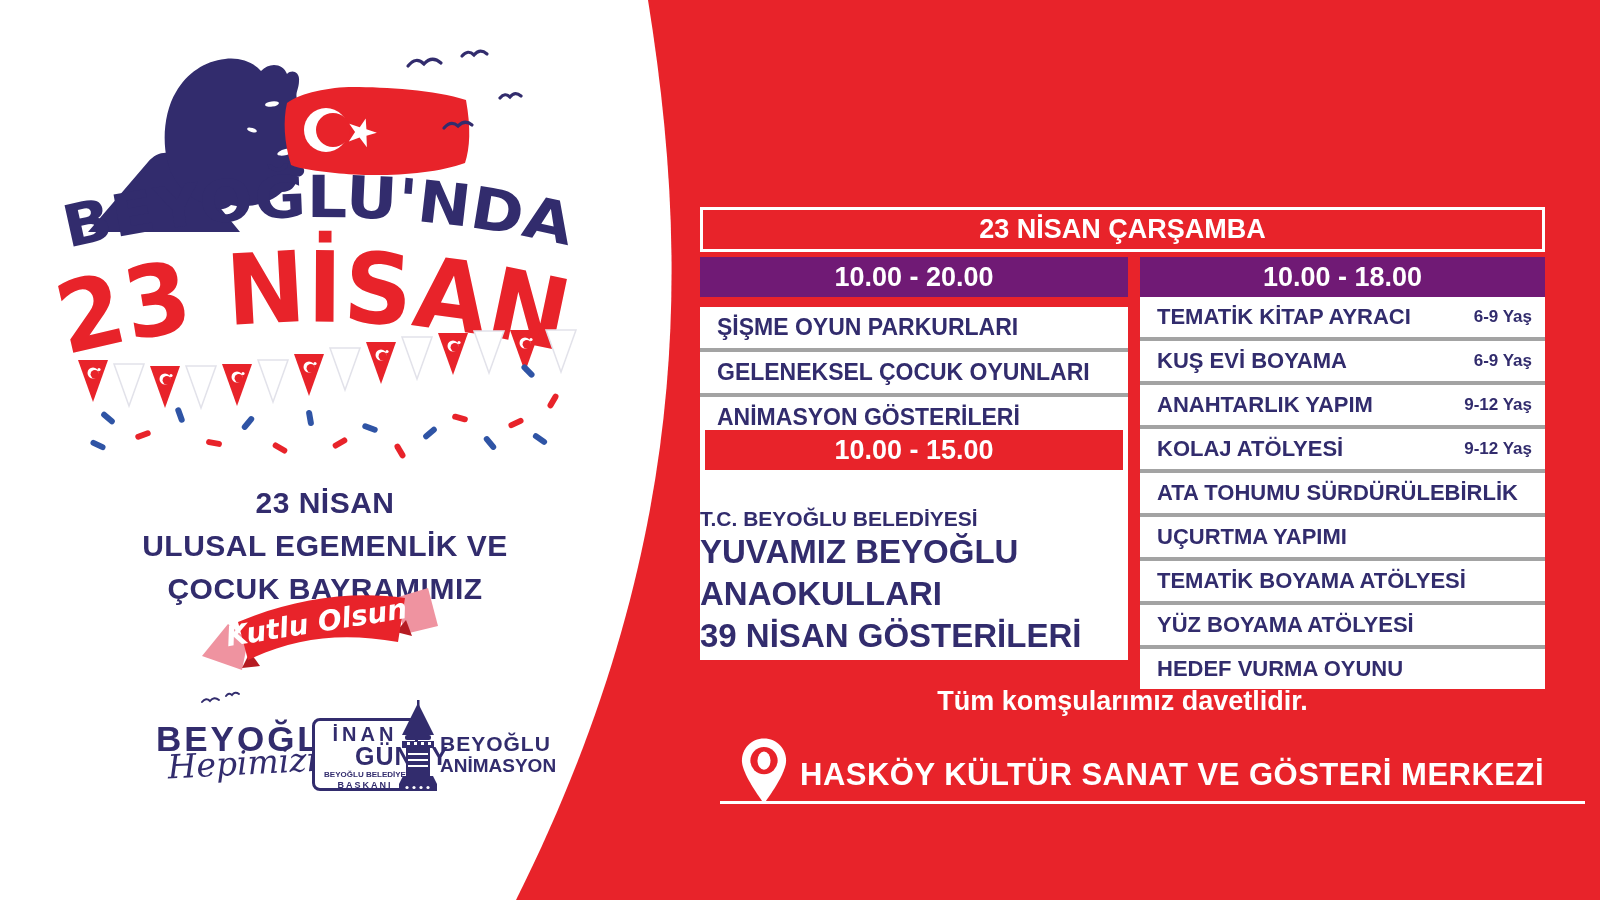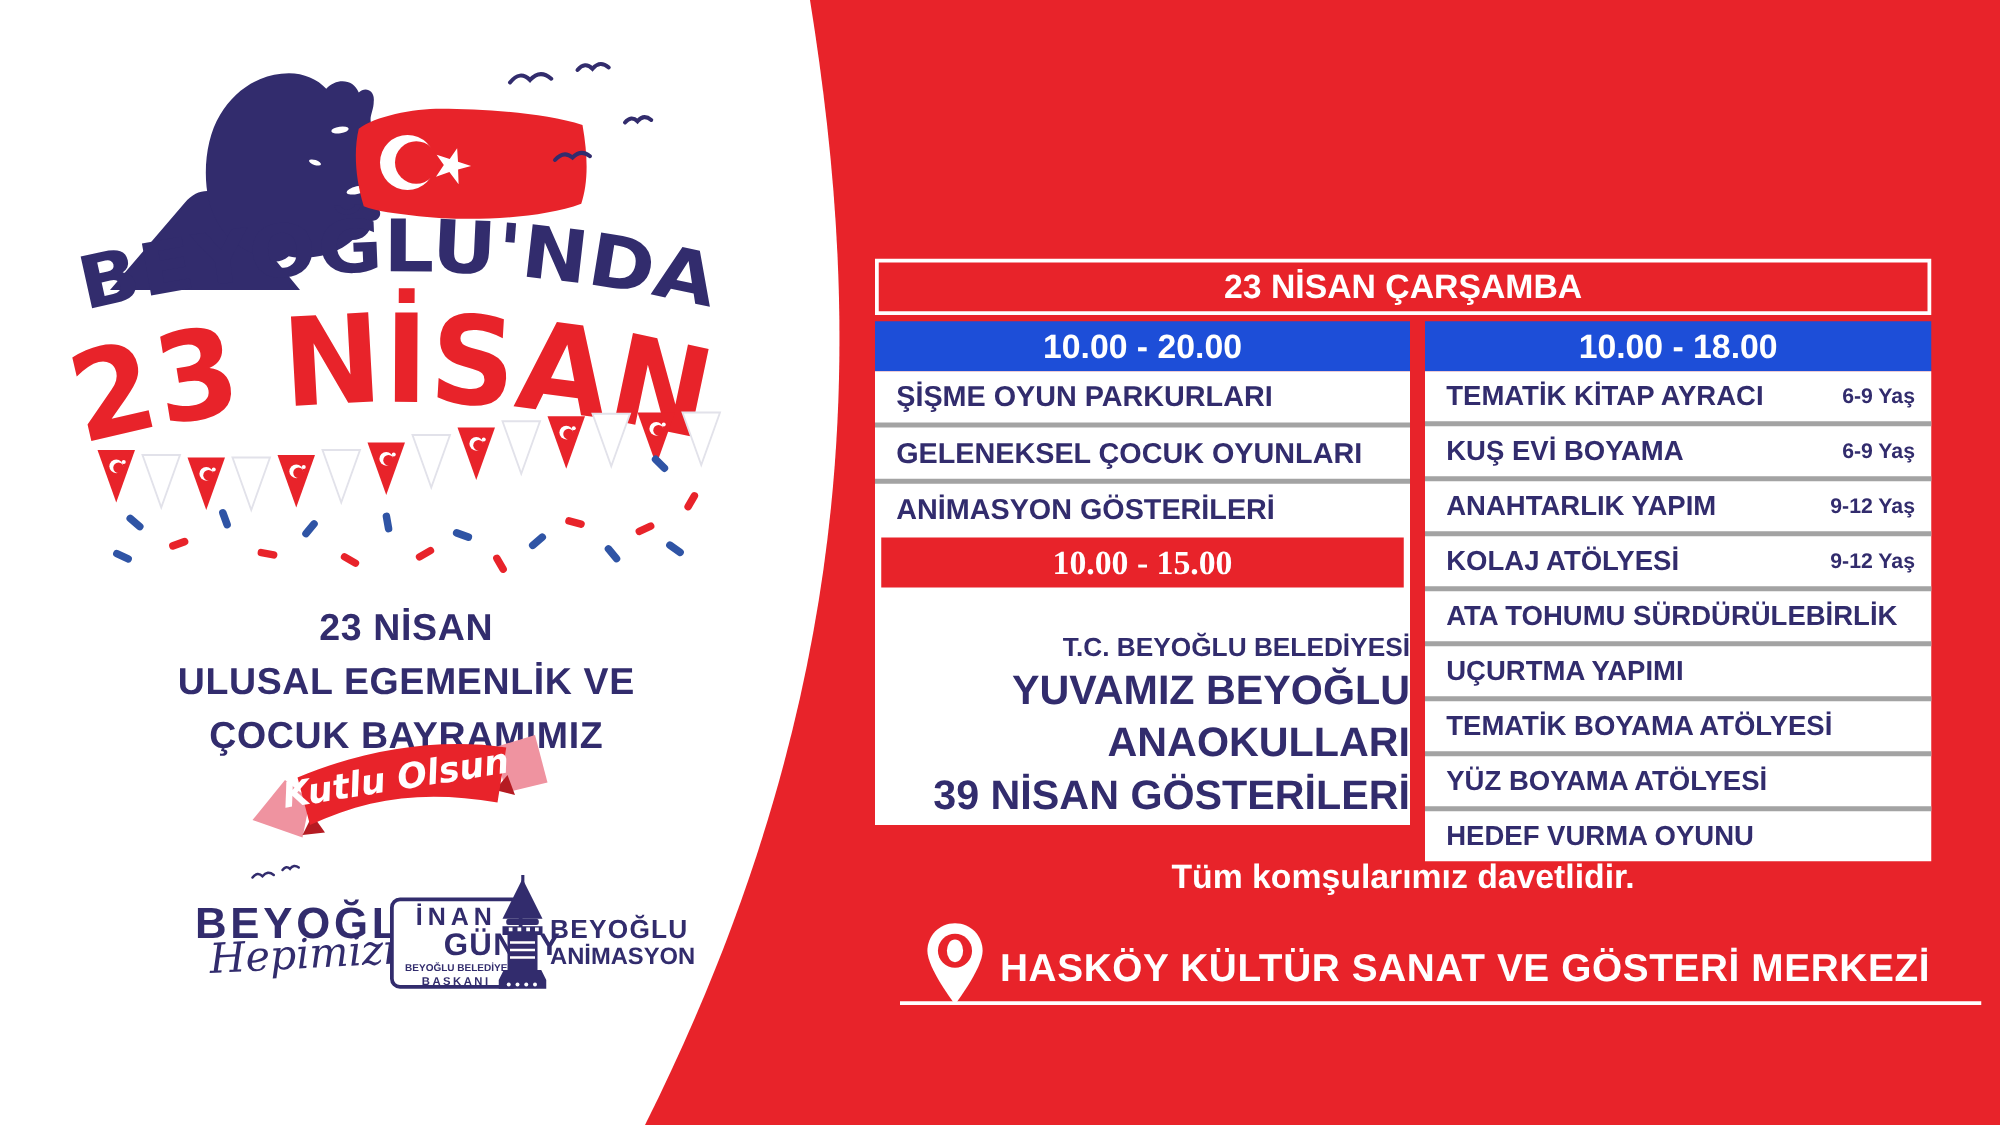--- a/index.html
+++ b/index.html
@@ -32,37 +32,37 @@
   #muni-text{left:440px;top:733px;color:#322c6d;font-weight:bold;line-height:22px;}
   #muni-text .l1{font-size:21px;letter-spacing:1px;}
   #muni-text .l2{font-size:19px;}
 
   
   #program-header{left:700px;top:96px;width:845px;text-align:center;}
   #program-header span{display:inline-block;color:#fff;font-weight:bold;font-size:33px;
     letter-spacing:5px;padding-bottom:10px;border-bottom:3px solid #fff;}
   #day-header{left:700px;top:207px;width:845px;height:45px;background:#e8232a;border:3px solid #fff;
     box-sizing:border-box;color:#fff;font-weight:bold;font-size:27px;text-align:center;line-height:39px;}
-  .time-header{height:40px;background:#1d4ed8;color:#fff;font-weight:bold;font-size:27px;
+  .time-header{height:40px;background:#701a75;color:#fff;font-weight:bold;font-size:27px;
     text-align:center;line-height:40px;}
   #time-left{left:700px;top:257px;width:428px;}
   #time-right{left:1140px;top:257px;width:405px;}
   .rows-card{background:#fff;}
-  #rows-left{left:700px;top:297px;width:428px;}
+  #rows-left{left:700px;top:307px;width:428px;}
   #rows-right{left:1140px;top:297px;width:405px;}
   .prow{height:41px;display:flex;align-items:center;color:#322c6d;font-weight:bold;}
   .prow .lbl{font-size:23px;padding-left:17px;flex:1;white-space:nowrap;}
   .prow .age{font-size:17px;padding-right:13px;white-space:nowrap;}
   #rows-right .prow{height:40px;}
   #rows-right .prow .lbl{font-size:22px;}
   .prow + .prow{border-top:4px solid #a3a3a3;}
   #card2{left:700px;top:425px;width:428px;height:235px;background:#fff;}
   #time-mid{margin:5px;height:40px;background:#e8232a;color:#fff;font-weight:bold;font-size:27px;
-    text-align:center;line-height:40px;font-family:Liberation Serif, serif;}
-  #card2 .block{color:#322c6d;text-align:right;font-weight:bold;margin-top:37px;}
+    text-align:center;line-height:40px;}
+  #card2 .block{color:#322c6d;text-align:left;font-weight:bold;margin-top:37px;}
   #card2 .tline{font-size:21px;margin-top:14px;}
   #card2 .bline{font-size:33px;line-height:42px;}
 
   
   #invite{left:700px;top:686px;width:845px;text-align:center;color:#fff;font-weight:bold;font-size:27px;}
   #venue-underline{left:720px;top:801px;width:865px;height:3px;background:#fff;}
   #venue-text{left:800px;top:757px;color:#fff;font-weight:bold;font-size:31px;letter-spacing:.5px;white-space:nowrap;}
   #pin{left:738px;top:736px;}
 </style>
 </head>

